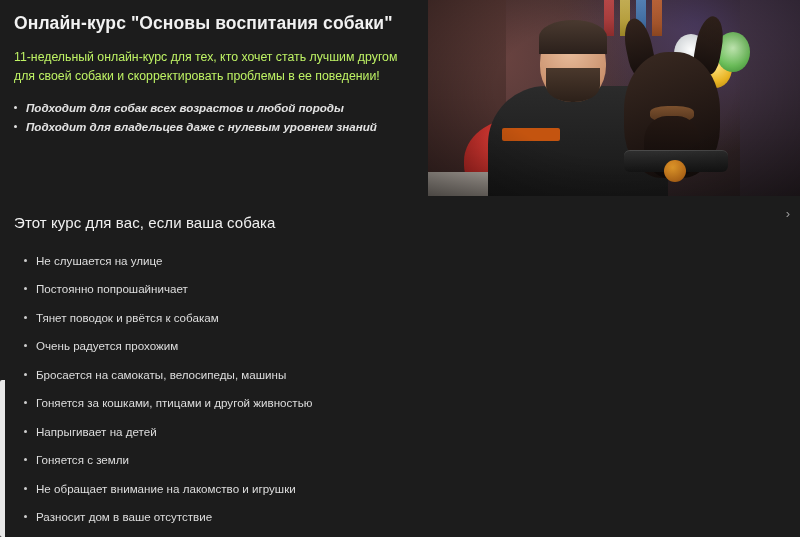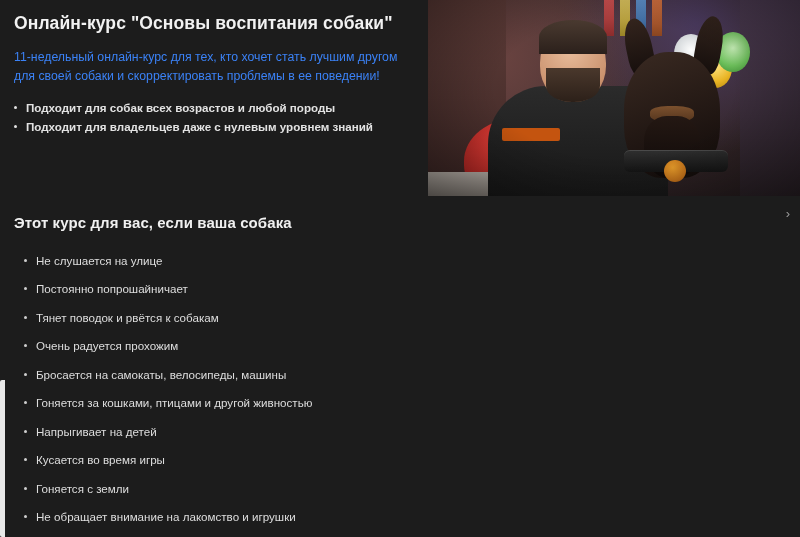--- a/index.html
+++ b/index.html
@@ -37,36 +37,37 @@
     font-size: 17.5px;
     font-weight: bold;
     line-height: 1.28;
     color: #f2f2f2;
     margin: 0 0 14px 0;
     letter-spacing: 0.1px;
   }
   .course-desc {
     font-size: 12.3px;
     line-height: 1.55;
-    color: #3b82f6;
+    color: #bef264;
     margin: 0 0 14px 0;
   }
   .top-bullets {
     list-style: none;
     margin: 0;
     padding: 0;
   }
   .top-bullets li {
     position: relative;
     font-size: 11.6px;
     font-weight: bold;
     line-height: 1.45;
     color: #e2e2e2;
     padding-left: 12px;
     margin-bottom: 2px;
+    font-style: italic;
   }
   .top-bullets li:before {
     content: "";
     position: absolute;
     left: 0;
     top: 6px;
     width: 3px;
     height: 3px;
     background: #e2e2e2;
     border-radius: 50%;
@@ -216,21 +217,21 @@
     background: radial-gradient(ellipse at 50% 45%, rgba(0,0,0,0) 45%, rgba(0,0,0,0.45) 100%);
   }
 
   
   .mid {
     padding: 18px 14px 6px 14px;
   }
   .mid h2 {
     margin: 0;
     font-size: 15px;
-    font-weight: bold;
+    font-weight: normal;
     color: #f0f0f0;
     letter-spacing: 0.1px;
   }
 
   
   .symptoms {
     list-style: none;
     margin: 16px 0 0 0;
     padding: 0 14px 0 36px;
   }
@@ -326,21 +327,20 @@
   </div>
 
   <ul class="symptoms">
     <li>Не слушается на улице</li>
     <li>Постоянно попрошайничает</li>
     <li>Тянет поводок и рвётся к собакам</li>
     <li>Очень радуется прохожим</li>
     <li>Бросается на самокаты, велосипеды, машины</li>
     <li>Гоняется за кошками, птицами и другой живностью</li>
     <li>Напрыгивает на детей</li>
-    <li>Кусается во время игры</li>
     <li>Гоняется с земли</li>
     <li>Не обращает внимание на лакомство и игрушки</li>
     <li>Разносит дом в ваше отсутствие</li>
 
   </ul>
 
   <div class="left-edge"></div>
   <div class="right-arrow">›</div>
 
 </div>

